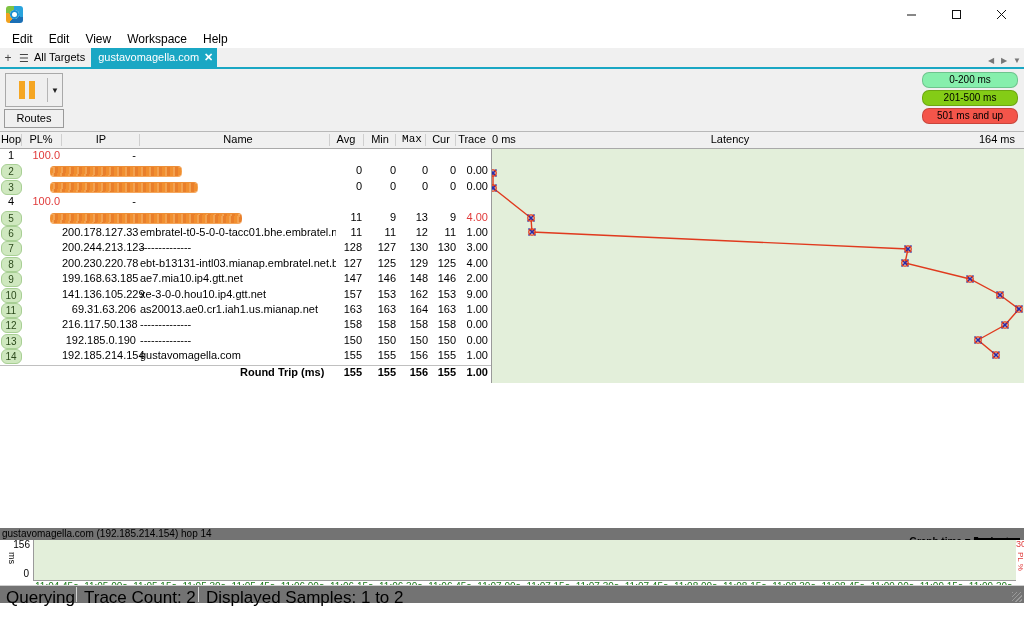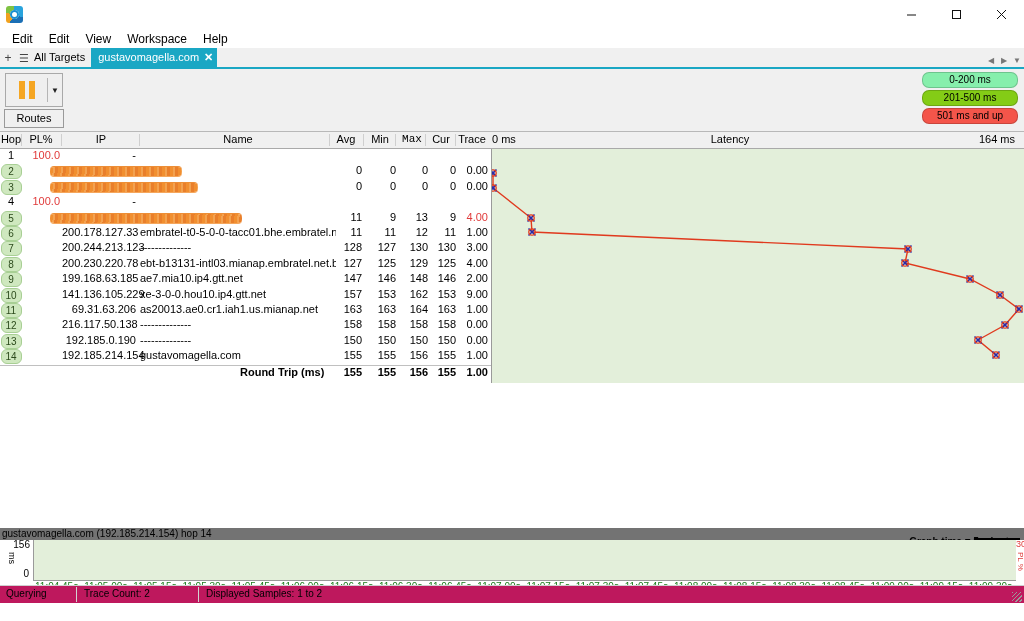--- a/index.html
+++ b/index.html
@@ -92,21 +92,21 @@
   .tgbar .right{position:absolute;right:4px;top:8px;font-weight:bold;}
   .tgbar .rule{position:absolute;right:4px;top:10px;width:46px;height:2px;background:#000;}
   .timegraph{position:relative;height:45px;background:#fff;}
   .tg-yaxis{position:absolute;left:0;top:0;width:33px;height:45px;font-size:10px;color:#000;}
   .tg-plot{position:absolute;left:33px;top:0;right:8px;height:40px;background:#e3efda;
     border-left:1px solid #9a9a9a;border-bottom:1px solid #9a9a9a;}
   .tg-xaxis{position:absolute;left:33px;right:8px;top:41px;height:12px;font-size:10px;color:#1a7a1a;}
   .tg-xaxis span{position:absolute;top:0;}
   .tg-plrt{position:absolute;right:0;top:0;width:8px;height:45px;color:#e03a3a;font-size:9px;}
   
-  .status{height:17px;background:#be185d;border-top:1px solid #cfcfcf;position:relative;font-size:10px;}
+  .status{height:17px;background:#737373;border-top:1px solid #cfcfcf;position:relative;font-size:17px;}
   .status span{position:absolute;top:2px;}
   .status .sep{position:absolute;top:1px;width:1px;height:15px;background:#d2d2d2;}
   .grip{position:absolute;right:2px;bottom:1px;width:10px;height:10px;
     background:repeating-linear-gradient(135deg,#9a9a9a 0 1px,transparent 1px 3px);}
 </style>
 </head>
 <body>
 
 <div class="titlebar">
   <div class="app-icon"></div>

